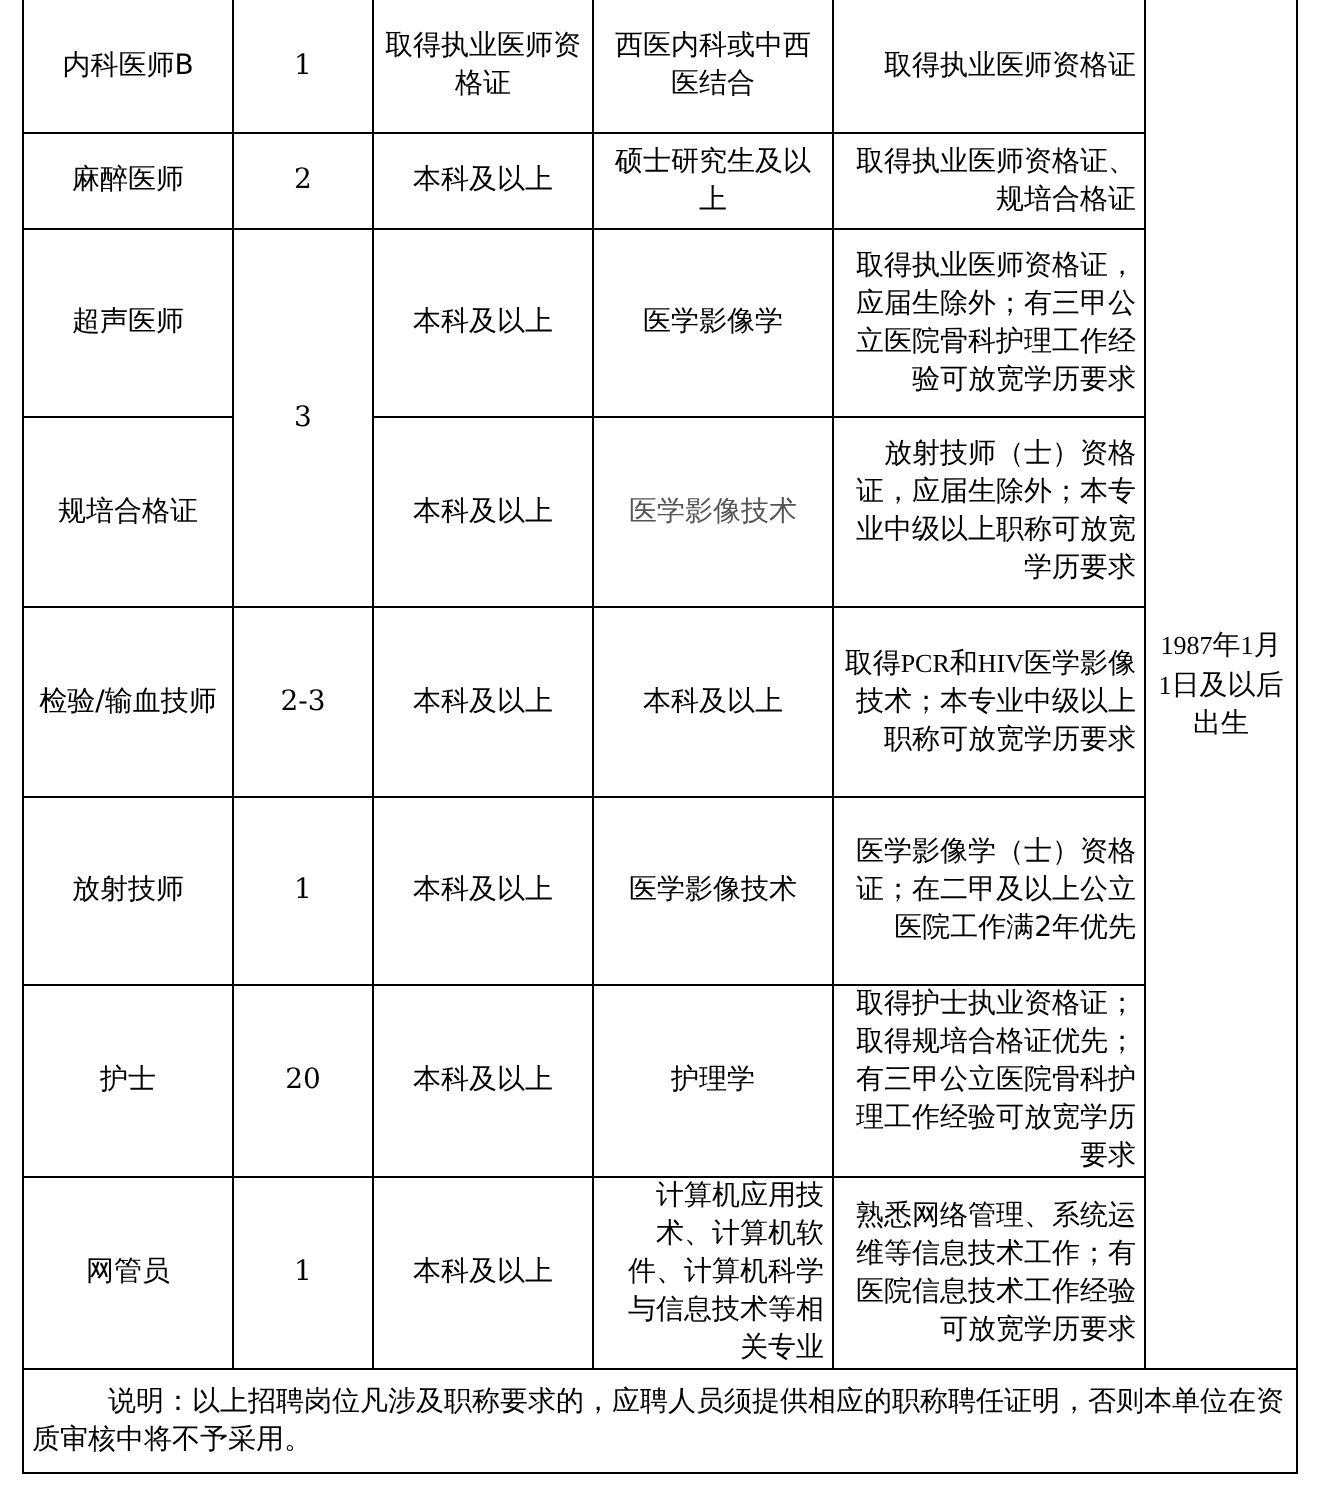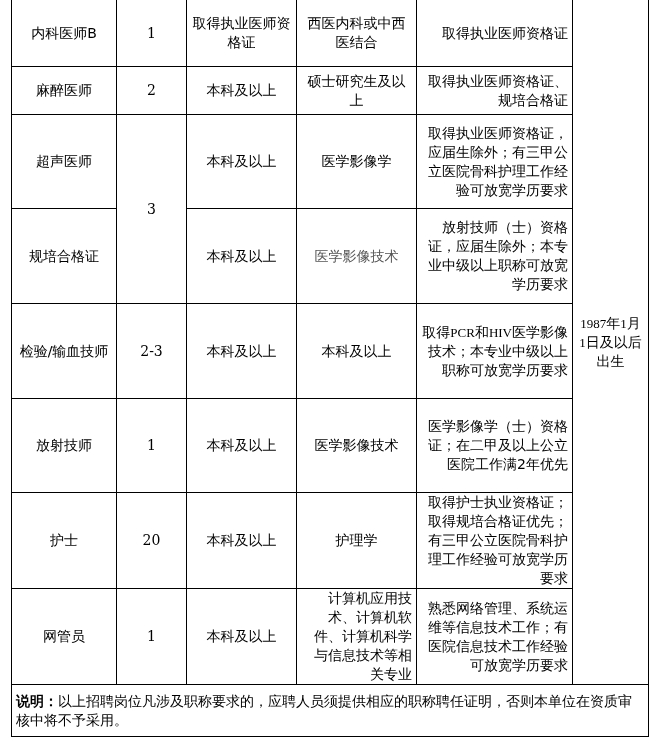--- a/index.html
+++ b/index.html
@@ -37,21 +37,21 @@
     td.req { padding-left: 6px; padding-right: 4px; }
     .muted { color: #555555; }
     .serif-inline { font-family: Liberation Serif, serif; font-size: 13px; }
     td.note {
       text-align: left;
       vertical-align: top;
       padding: 7px 6px 4px 8px;
       font-size: 14px;
       line-height: 19px;
     }
-    .note-label { font-weight: bold; }
+    .note-label { font-weight: normal; margin-left: 38px; }
   </style>
 </head>
 <body>
 
 <table id="recruit-table">
   <colgroup>
     <col style="width:105px">
     <col style="width:70px">
     <col style="width:110px">
     <col style="width:120px">

